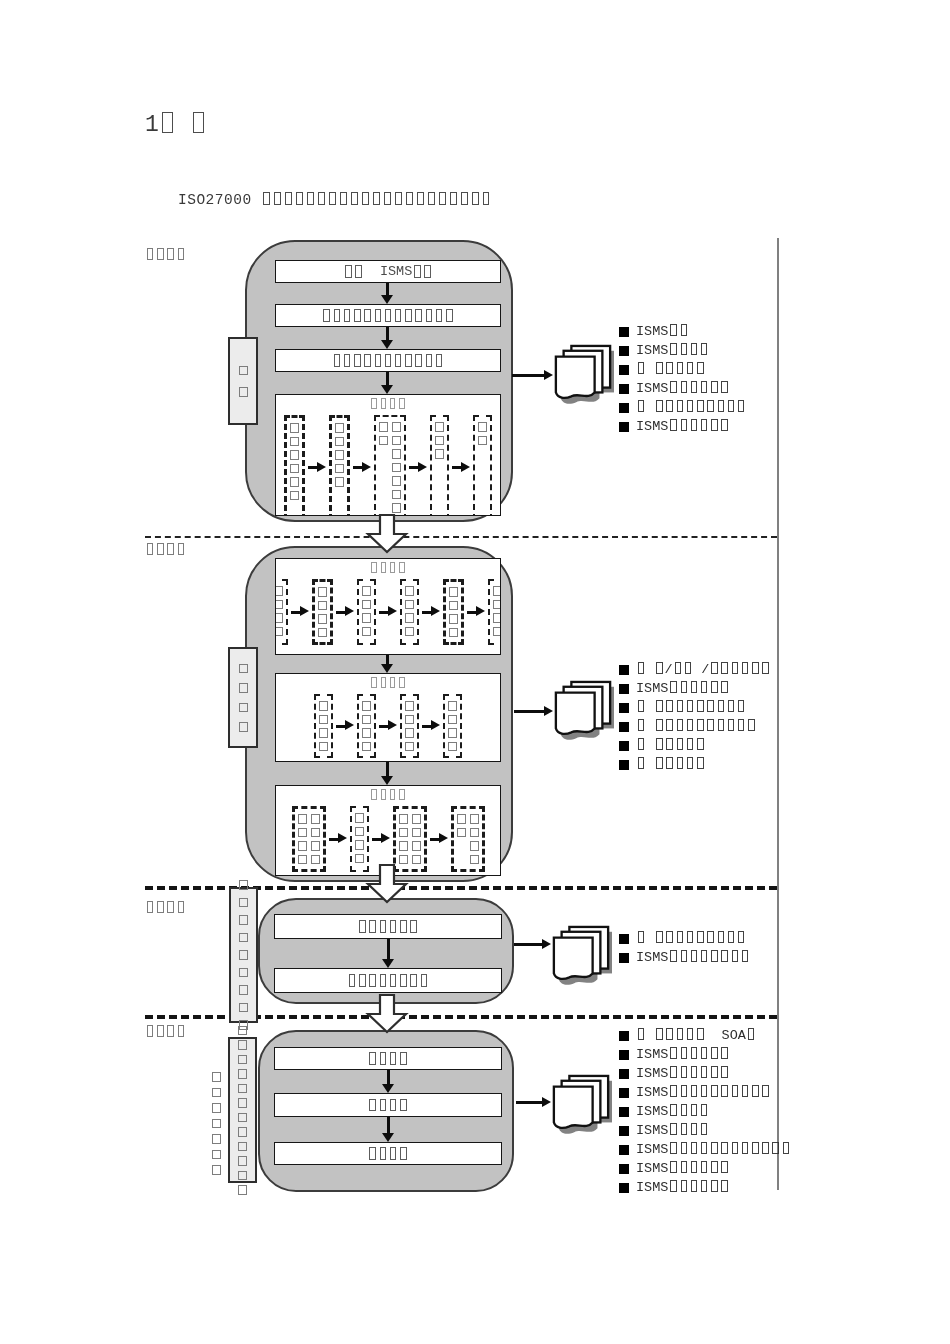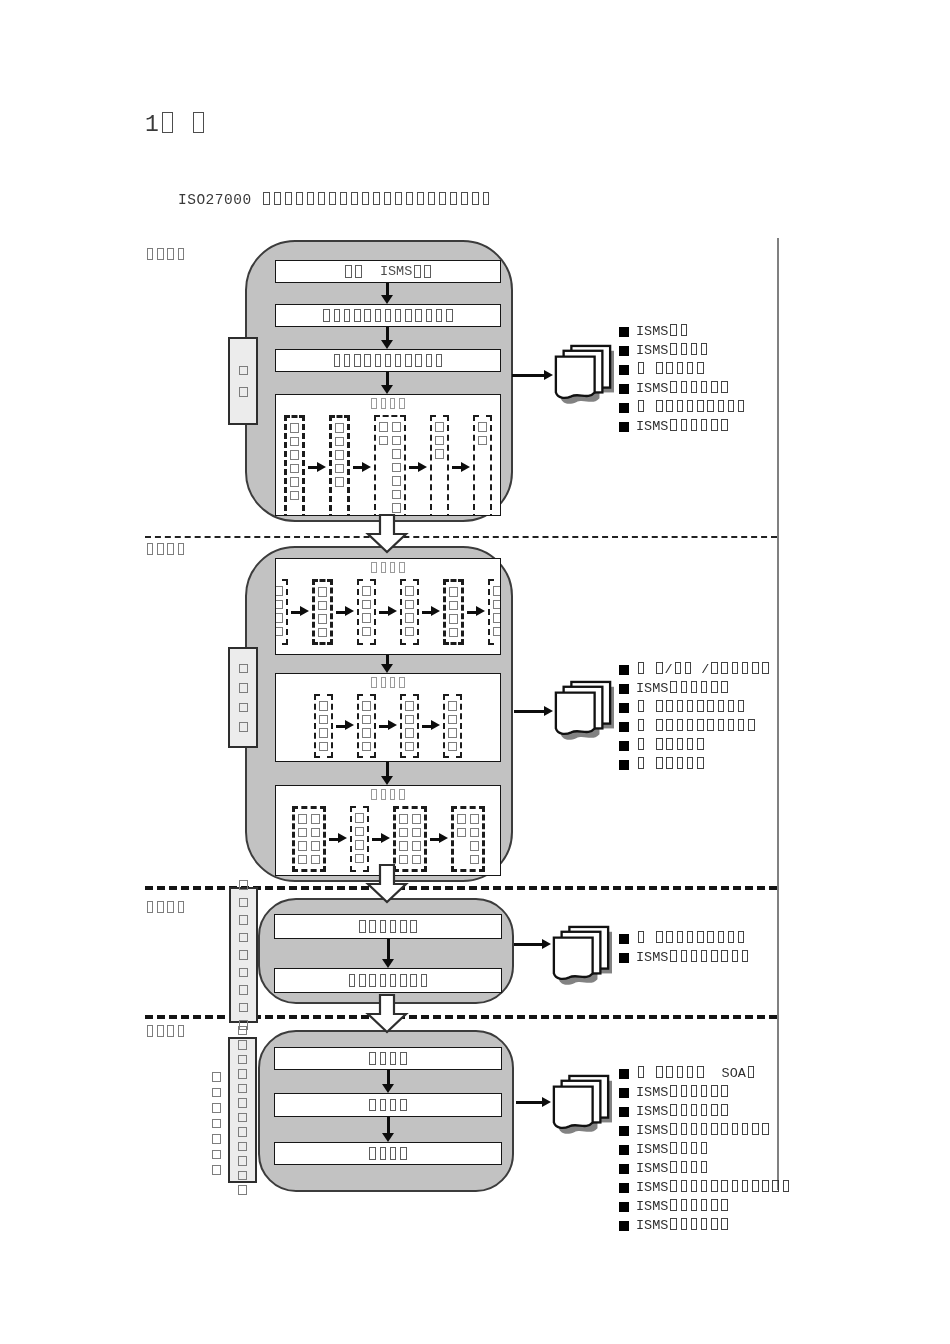--- a/index.html
+++ b/index.html
@@ -500,21 +500,21 @@
       <div class="tf-v"></div>
     </div>
   <div class="stack-arrow" style="left:516px;top:1101px;width:27px"></div>
   <div class="docstack" style="left:547px;top:1074px"><svg width="68" height="62" viewBox="0 0 70 64">
         <rect x="27" y="7" width="40" height="43" fill="#828282"></rect>
         <path d="M12,19 H52 V56 C45,64 36,56 28,60 C21,63 14,62 12,56 Z" fill="#828282"></path>
         <rect x="23" y="2" width="40" height="43" fill="#fff" stroke="#111" stroke-width="2.4"></rect>
         <rect x="15" y="7" width="40" height="43" fill="#fff" stroke="#111" stroke-width="2.4"></rect>
         <path d="M7,13 H47 V50 C40,58 31,50 23,54 C16,57 9,56 7,50 Z" fill="#fff" stroke="#111" stroke-width="2.4"></path>
       </svg></div>
-  <ul class="outlist" style="top:1064px">
+  <ul class="outlist" style="top:1026px">
       <li>
         <span class="bullet" title="■"></span>
         <span><span class="tf"></span>&nbsp;<span class="tf"></span><span class="tf"></span><span class="tf"></span><span class="tf"></span><span class="tf"></span>&nbsp;&nbsp;SOA<span class="tf"></span></span>
       </li>
       <li>
         <span class="bullet" title="■"></span>
         <span>ISMS<span class="tf"></span><span class="tf"></span><span class="tf"></span><span class="tf"></span><span class="tf"></span><span class="tf"></span></span>
       </li>
       <li>
         <span class="bullet" title="■"></span>

